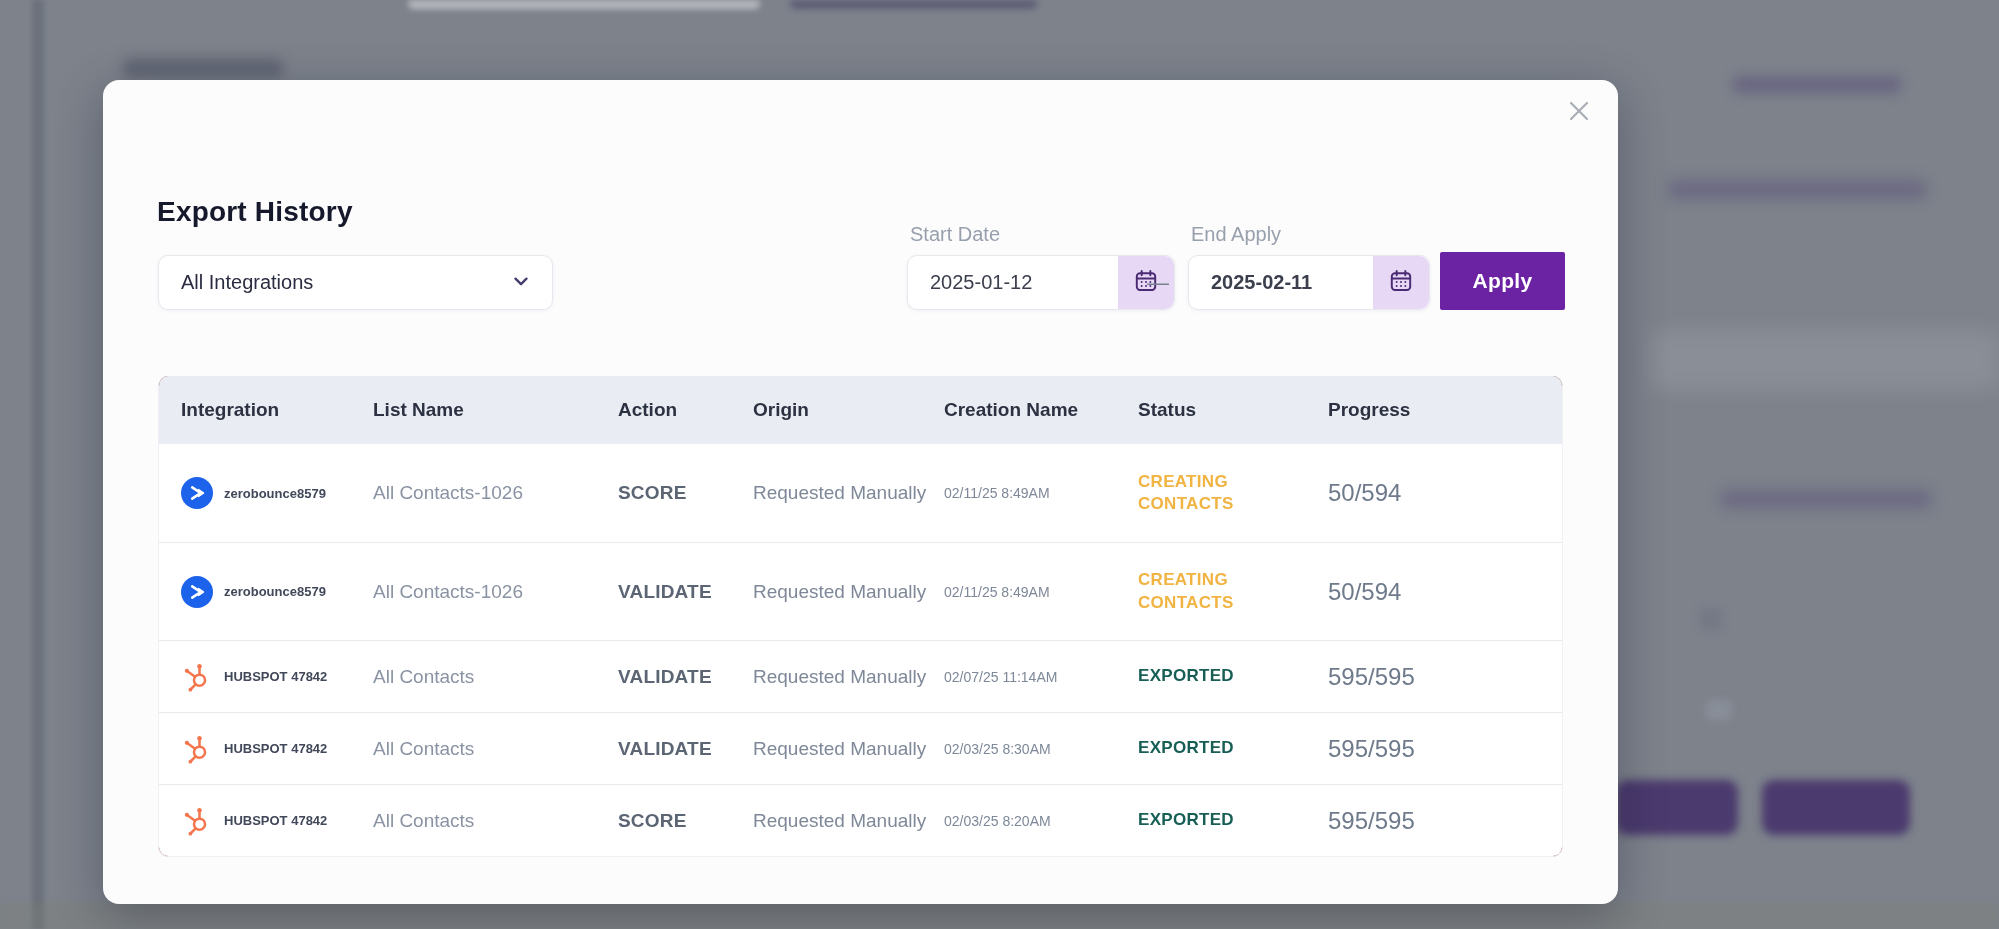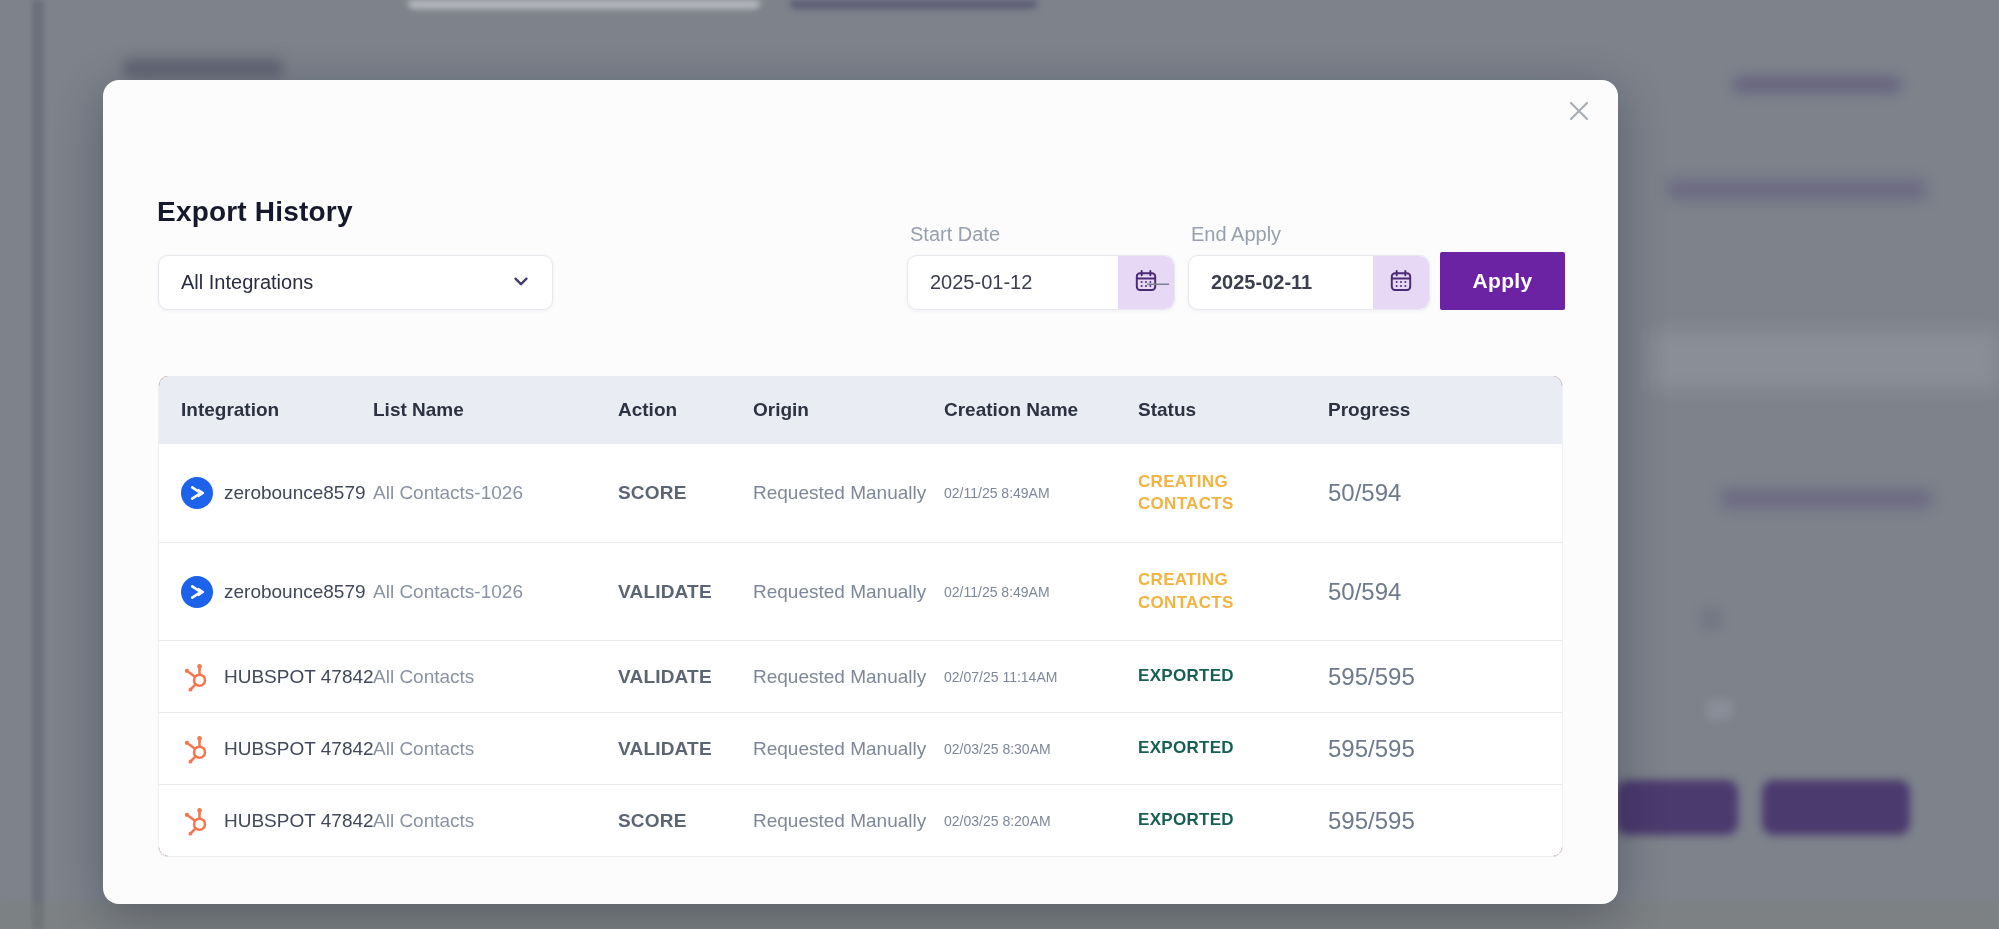--- a/index.html
+++ b/index.html
@@ -93,21 +93,21 @@
   .th { font-size:19px; font-weight:700; color:#2d3242; }
 
   .tr { height:72px; background:#ffffff; border-top:1px solid #e9eaee; }
   .tr:first-child { border-top:none; }
   .tr.tall { height:98px; }
 
   .cell-integration { display:flex; align-items:center; gap:11px; }
   .int-icon { width:32px; height:32px; flex:0 0 32px; display:flex; align-items:center; justify-content:center; }
   .int-icon svg { display:block; }
   .int-name {
-    font-size:19px; font-weight:400; color:#414859;
+    font-size:13px; font-weight:700; color:#414859;
     max-width:150px; overflow:hidden; white-space:nowrap;
   }
   .cell-list     { font-size:19px; color:#8a93a3; white-space:nowrap; overflow:hidden; }
   .cell-action   { font-size:19px; font-weight:600; color:#5c6573; letter-spacing:.2px; }
   .cell-origin   { font-size:19px; color:#7e8898; }
   .cell-date     { font-size:14px; color:#7e8898; }
   .cell-status .status-text {
     display:inline-block; max-width:120px;
     font-size:17px; font-weight:700; letter-spacing:.3px; line-height:1.3;
   }

